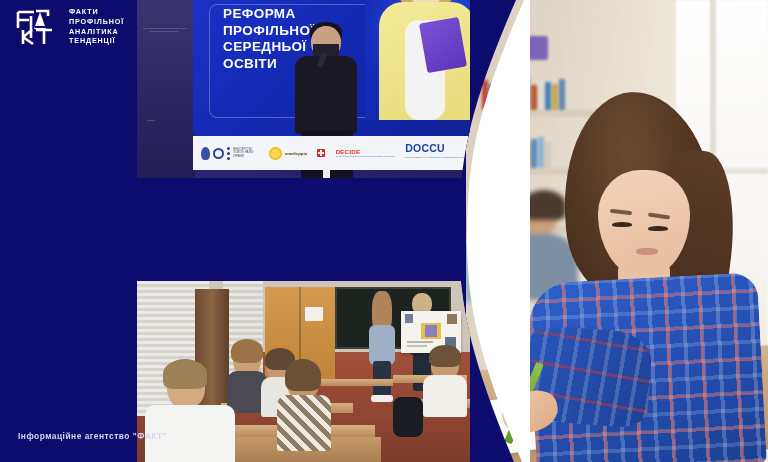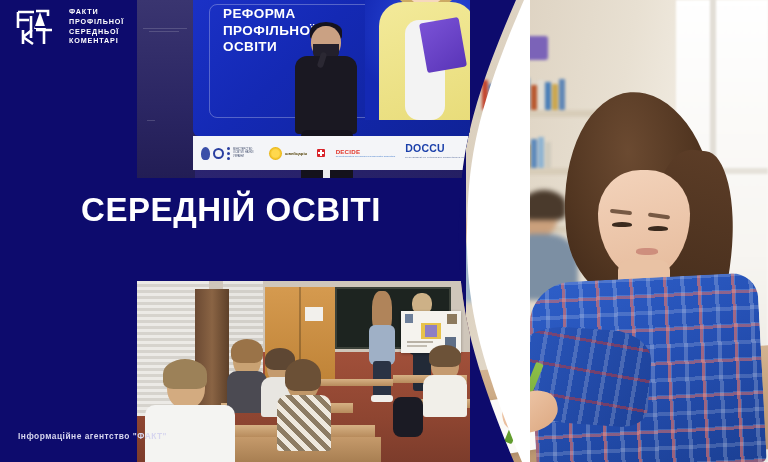--- a/index.html
+++ b/index.html
@@ -317,38 +317,39 @@
             <path d="M21 19 L34 19" stroke="#0d0b6d" stroke-width="2"></path>
             <path d="M17 8 L17 30"></path>
             <path d="M9 22 V36 M9 29 L18 22 M9 29 L19 36"></path>
             <path d="M22 22 H38 M30 22 V36"></path>
           </g>
         </svg>
       </div>
       <div class="logo-lines">
         <span>ФАКТИ</span>
         <span>ПРОФІЛЬНОЇ</span>
-        <span>СЕРЕДНЬОЇ</span>
-        <span>КОМЕНТАРІ</span>
+        <span>АНАЛІТИКА</span>
+        <span>ТЕНДЕНЦІЇ</span>
       </div>
     </div>
 
     <div class="photo-top">
       <div class="pt-hall"></div>
       <div class="pt-wallL">
         <div class="ln" style="top:28px"></div>
           <div class="ln" style="top:31px;left:12px;width:30px"></div>
         <div class="ln" style="top:120px;left:10px;width:8px"></div>
       </div>
 
       <div class="pt-screen">
         <div class="pt-slidebox"></div>
         <div class="pt-slidetext">
           <div>РЕФОРМА</div>
           <div>ПРОФІЛЬНОЇ</div>
+          <div>СЕРЕДНЬОЇ</div>
           <div>ОСВІТИ</div>
         </div>
         <div class="pt-person-photo">
           <div class="pp-bg"></div>
 
           <div class="pp-hair"></div>
           <div class="pp-face"></div>
 
           <div class="pp-body"></div>
           <div class="pp-white"></div>
@@ -393,21 +394,20 @@
         <div class="lb-item">
           <div class="lb-doccu">
             <span>DOCCU</span>
             <small>Development of Citizenship Competences in Ukraine</small>
           </div>
         </div>
       </div>
     </div>
 
     <div class="headline">
-      <div>СЕРЕДНІЙ ОСВІТІ</div>
     </div>
 
     <div class="photo-bottom">
       <div class="pb-wall"></div>
       <div class="pb-floor"></div>
       <div class="pb-windowL"></div>
       <div class="pb-windowL2"></div>
       <div class="pb-pillar"></div>
       <div class="pb-cab"></div>
       <div class="pb-note"></div>

